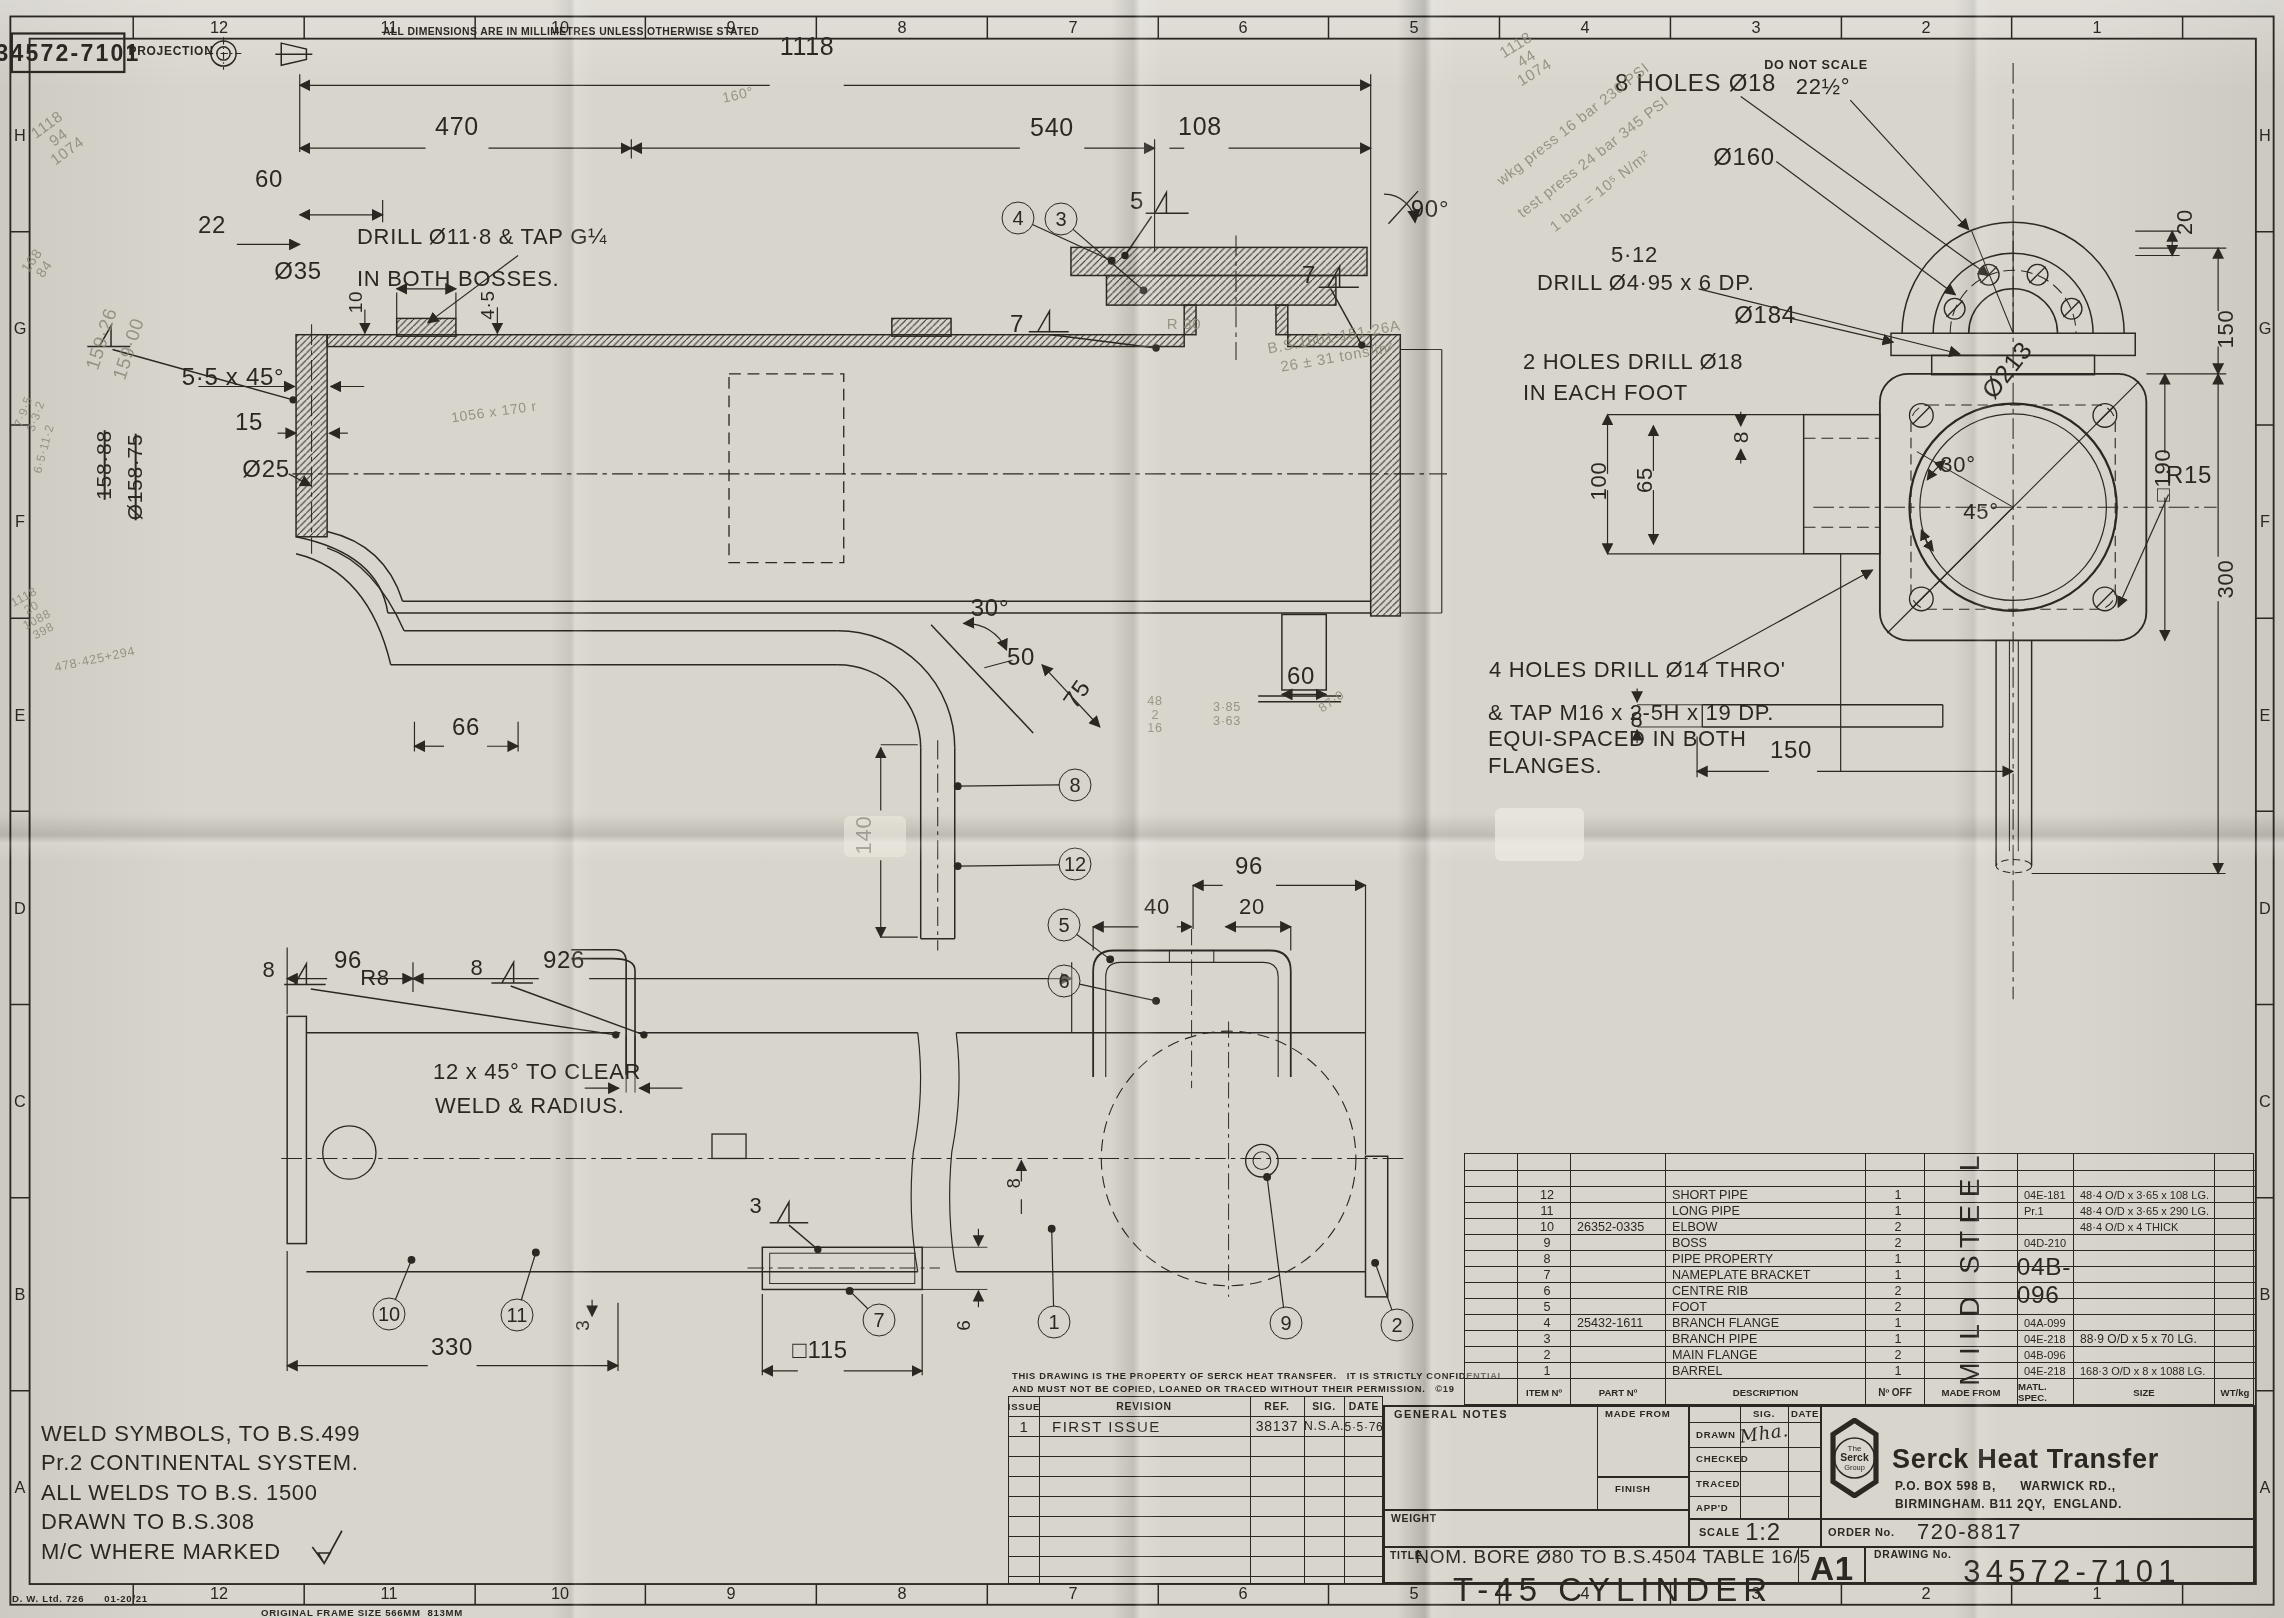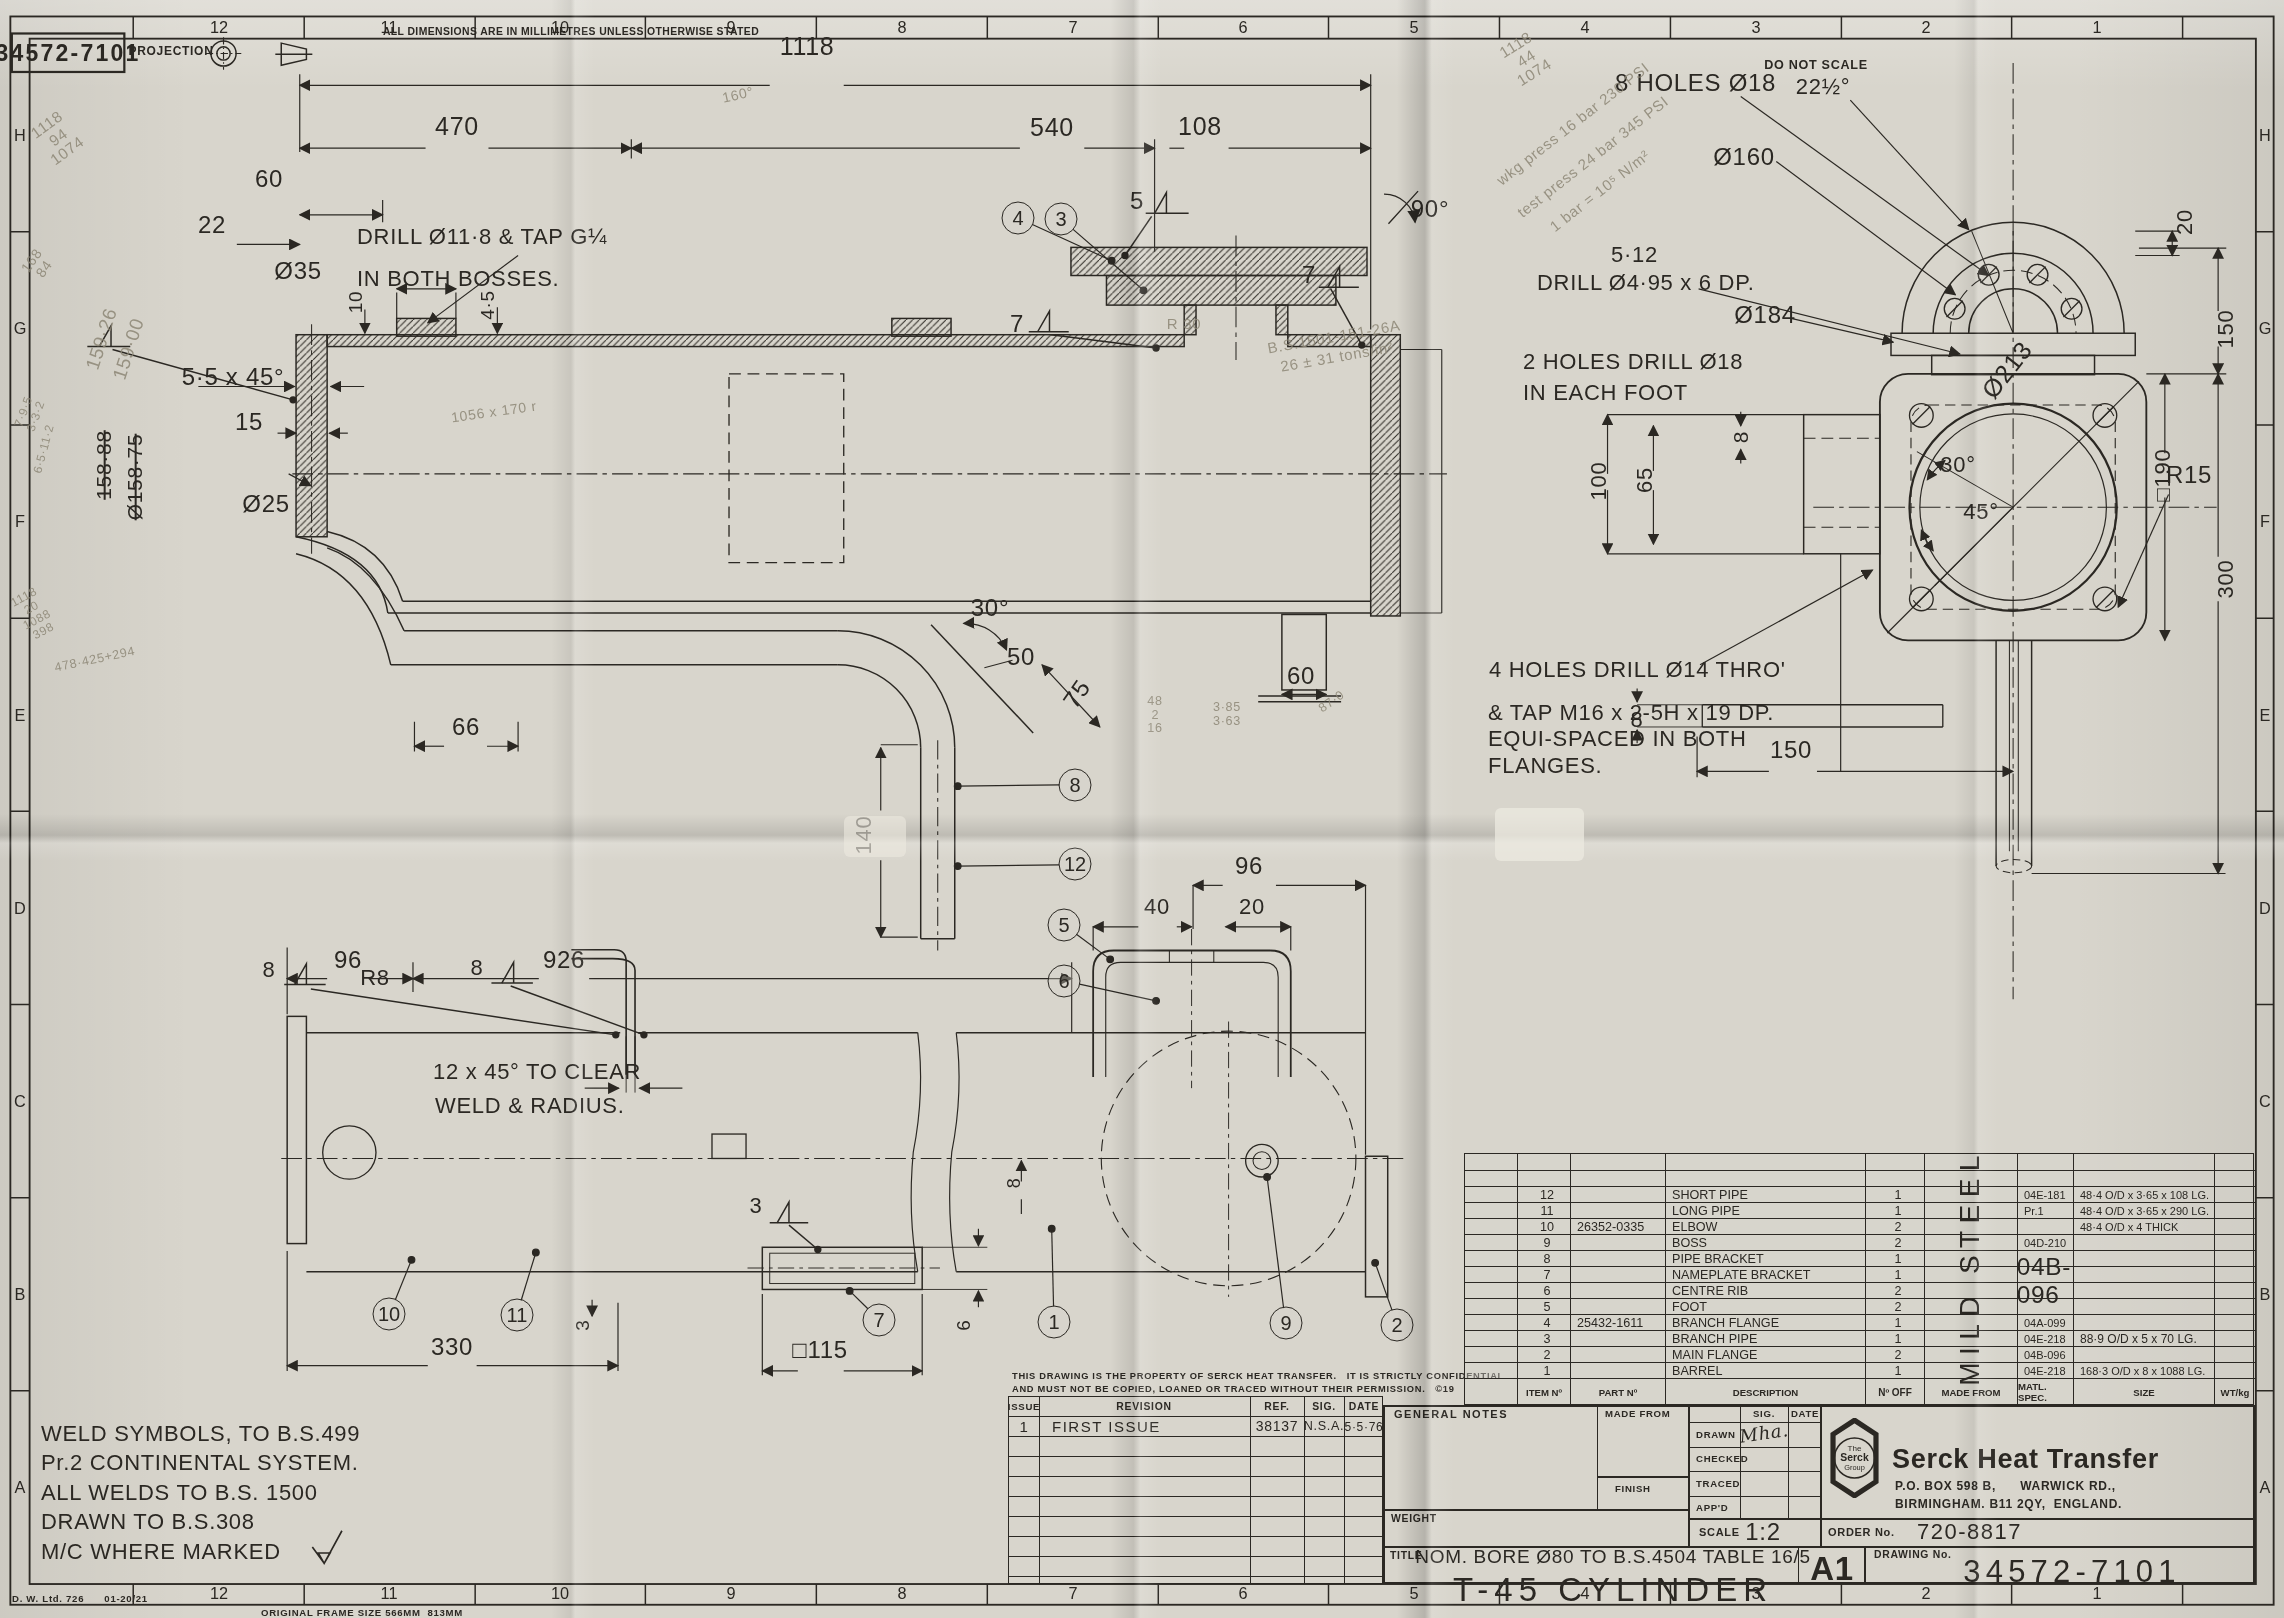--- a/index.html
+++ b/index.html
@@ -484,21 +484,21 @@
         <div class="pc" style="justify-content: center;">2</div>
         <div class="pc"></div>
         <div class="pc" style="font-size: 11px;">04D-210</div>
         <div class="pc" style="font-size: 11px;"></div>
         <div class="pc"></div>
       </div>
       <div class="prow" style="height: 16px;">
         <div class="pc"></div>
         <div class="pc" style="justify-content: center;">8</div>
         <div class="pc"></div>
-        <div class="pc">PIPE BRACKET</div>
+        <div class="pc">PIPE PROPERTY</div>
         <div class="pc" style="justify-content: center;">1</div>
         <div class="pc"></div>
         <div class="pc" style="font-size: 11px;"></div>
         <div class="pc" style="font-size: 11px;"></div>
         <div class="pc"></div>
       </div>
       <div class="prow" style="height: 16px;">
         <div class="pc"></div>
         <div class="pc" style="justify-content: center;">7</div>
         <div class="pc"></div>
@@ -651,21 +651,21 @@
       <div class="lab" style="left: 1200px; top: 126px; font-size: 25px;">108</div>
       <div class="lab" style="left: 269px; top: 179px; font-size: 24px;">60</div>
       <div class="lab" style="left: 212px; top: 225px; font-size: 24px;">22</div>
       <div class="lab" style="left: 298px; top: 271px; font-size: 24px;">Ø35</div>
       <div class="lab l u" style="left: 357px; top: 237px; font-size: 22px;">DRILL Ø11·8 &amp; TAP G¼</div>
       <div class="lab l u" style="left: 357px; top: 279px; font-size: 22px;">IN BOTH BOSSES.</div>
       <div class="lab" style="left: 356px; top: 302px; font-size: 19px; transform: translate(-50%, -50%) rotate(-90deg);">10</div>
       <div class="lab" style="left: 488px; top: 305px; font-size: 19px; transform: translate(-50%, -50%) rotate(-90deg);">4·5</div>
       <div class="lab" style="left: 233px; top: 377px; font-size: 24px;">5·5 x 45°</div>
       <div class="lab" style="left: 249px; top: 422px; font-size: 24px;">15</div>
-      <div class="lab" style="left: 266px; top: 469px; font-size: 24px; margin-top: 35px;">Ø25</div>
+      <div class="lab" style="left: 266px; top: 469px; font-size: 24px;">Ø25</div>
       <div class="lab strike" style="left: 104px; top: 465px; font-size: 21px; transform: translate(-50%, -50%) rotate(-90deg);">158·88</div>
       <div class="lab strike" style="left: 135px; top: 477px; font-size: 21px; transform: translate(-50%, -50%) rotate(-90deg);">Ø158·75</div>
       <div class="lab pencil" style="left: 102px; top: 339px; font-size: 19px; transform: translate(-50%, -50%) rotate(-72deg);">159·26</div>
       <div class="lab pencil" style="left: 129px; top: 349px; font-size: 19px; transform: translate(-50%, -50%) rotate(-72deg);">159·00</div>
       <div class="lab" style="left: 1137px; top: 201px; font-size: 24px;">5</div>
       <div class="lab" style="left: 1017px; top: 324px; font-size: 24px;">7</div>
       <div class="lab" style="left: 1309px; top: 275px; font-size: 24px;">7</div>
       <div class="lab" style="left: 1430px; top: 209px; font-size: 24px;">90°</div>
       <div class="lab" style="left: 990px; top: 608px; font-size: 24px;">30°</div>
       <div class="lab" style="left: 1021px; top: 657px; font-size: 24px;">50</div>

